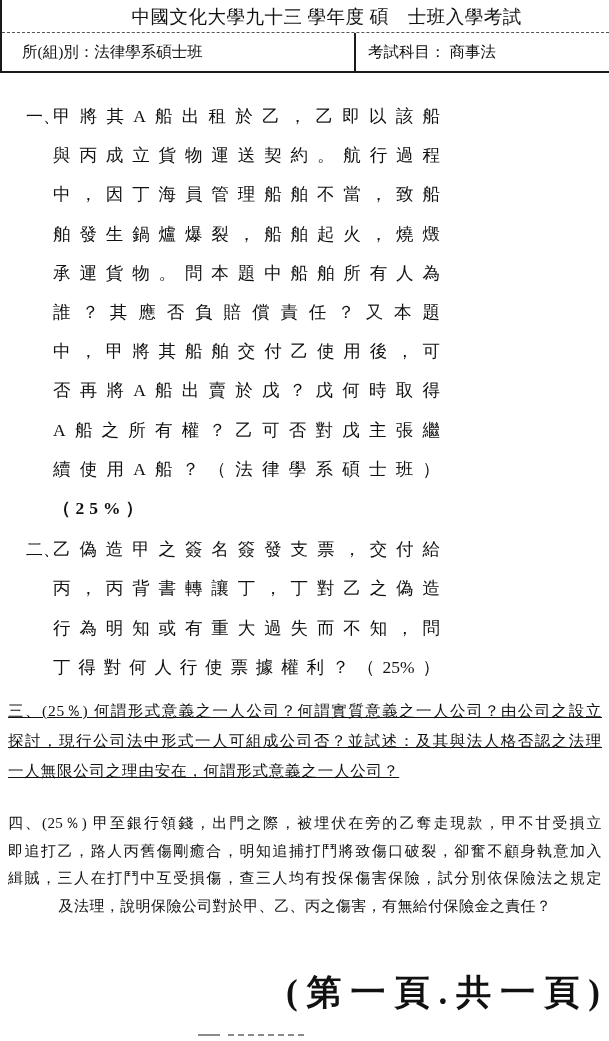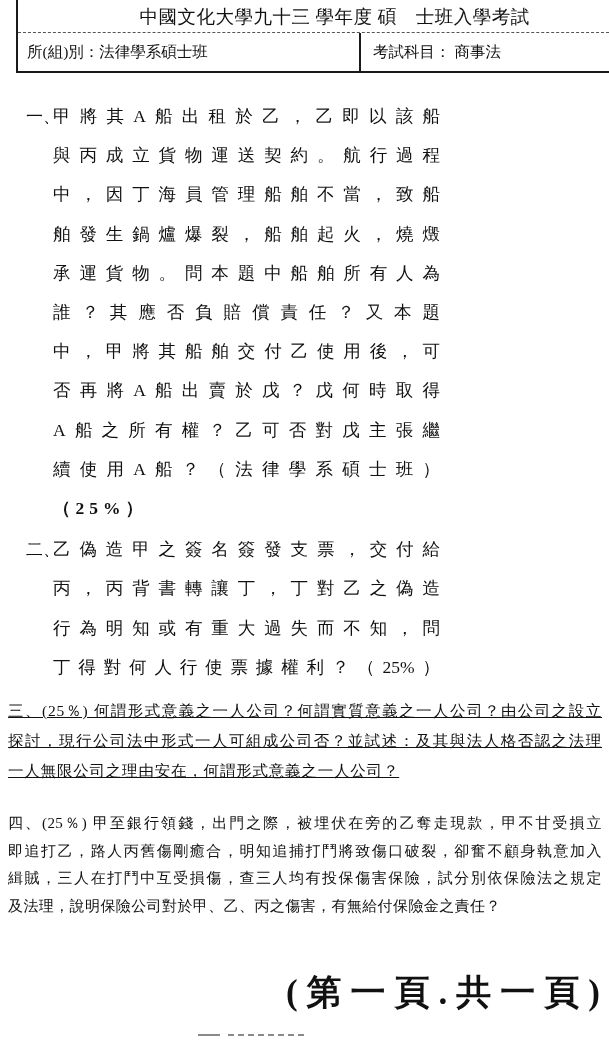--- a/index.html
+++ b/index.html
@@ -8,42 +8,42 @@
     background: #ffffff;
     color: #111;
     font-family: "Liberation Serif", "DejaVu Serif", serif;
     overflow: hidden;
     position: relative;
   }
   .page { width: 609px; height: 1041px; position: relative; }
 
   
   .hdr {
-    margin-left: 16px;
+    margin-left: 0;
     border-left: 2px solid #1a1a1a;
   }
   .title-row {
     height: 32px;
     border-bottom: 1px dashed #555;
     display: flex; align-items: center; justify-content: center;
     padding-left: 42px;
   }
   .title {
     font-size: 18.5px;
     letter-spacing: 0.5px;
     white-space: pre;
   }
   .info-row {
     display: flex;
     height: 38px;
     border-bottom: 2.5px solid #1a1a1a;
     font-size: 15.5px;
   }
   .cell { display: flex; align-items: center; }
-  .cell.left  { width: 332px; border-right: 2px solid #1a1a1a; padding-left: 9px; font-family: Liberation Serif, serif; }
+  .cell.left  { width: 332px; border-right: 2px solid #1a1a1a; padding-left: 20px; font-family: Liberation Serif, serif; }
   .cell.right { flex: 1; padding-left: 12px; }
   .cell span { white-space: pre; }
 
   
   .q { position: relative; }
   .q .marker {
     position: absolute; left: 26px; top: 0;
     line-height: 39.2px; font-size: 17px;
   }
   .q .qcontent { margin-left: 53px; width: 387px; }
@@ -68,21 +68,21 @@
   .para { margin-left: 8px; width: 594px; }
   .pline {
     font-size: 15.5px;
     line-height: 30px;
     letter-spacing: 0.8px;
     text-align: left;
   }
   .pline.just { text-align: justify; text-align-last: justify; }
   .q3 { margin-top: 9px; text-decoration: underline; }
   .q4 { margin-top: 24px; }
-  .q4 .pline { line-height: 27.6px; font-size: 15px; letter-spacing: 0.4px; }
+  .q4 .pline { line-height: 27.6px; font-size: 15px; letter-spacing: 0.4px; text-align: center; }
 
   
   .footer {
     margin-top: 50px;
     text-align: right;
     font-size: 35px;
     font-weight: bold;
     letter-spacing: 9px;
     line-height: 46px;
     white-space: pre;

